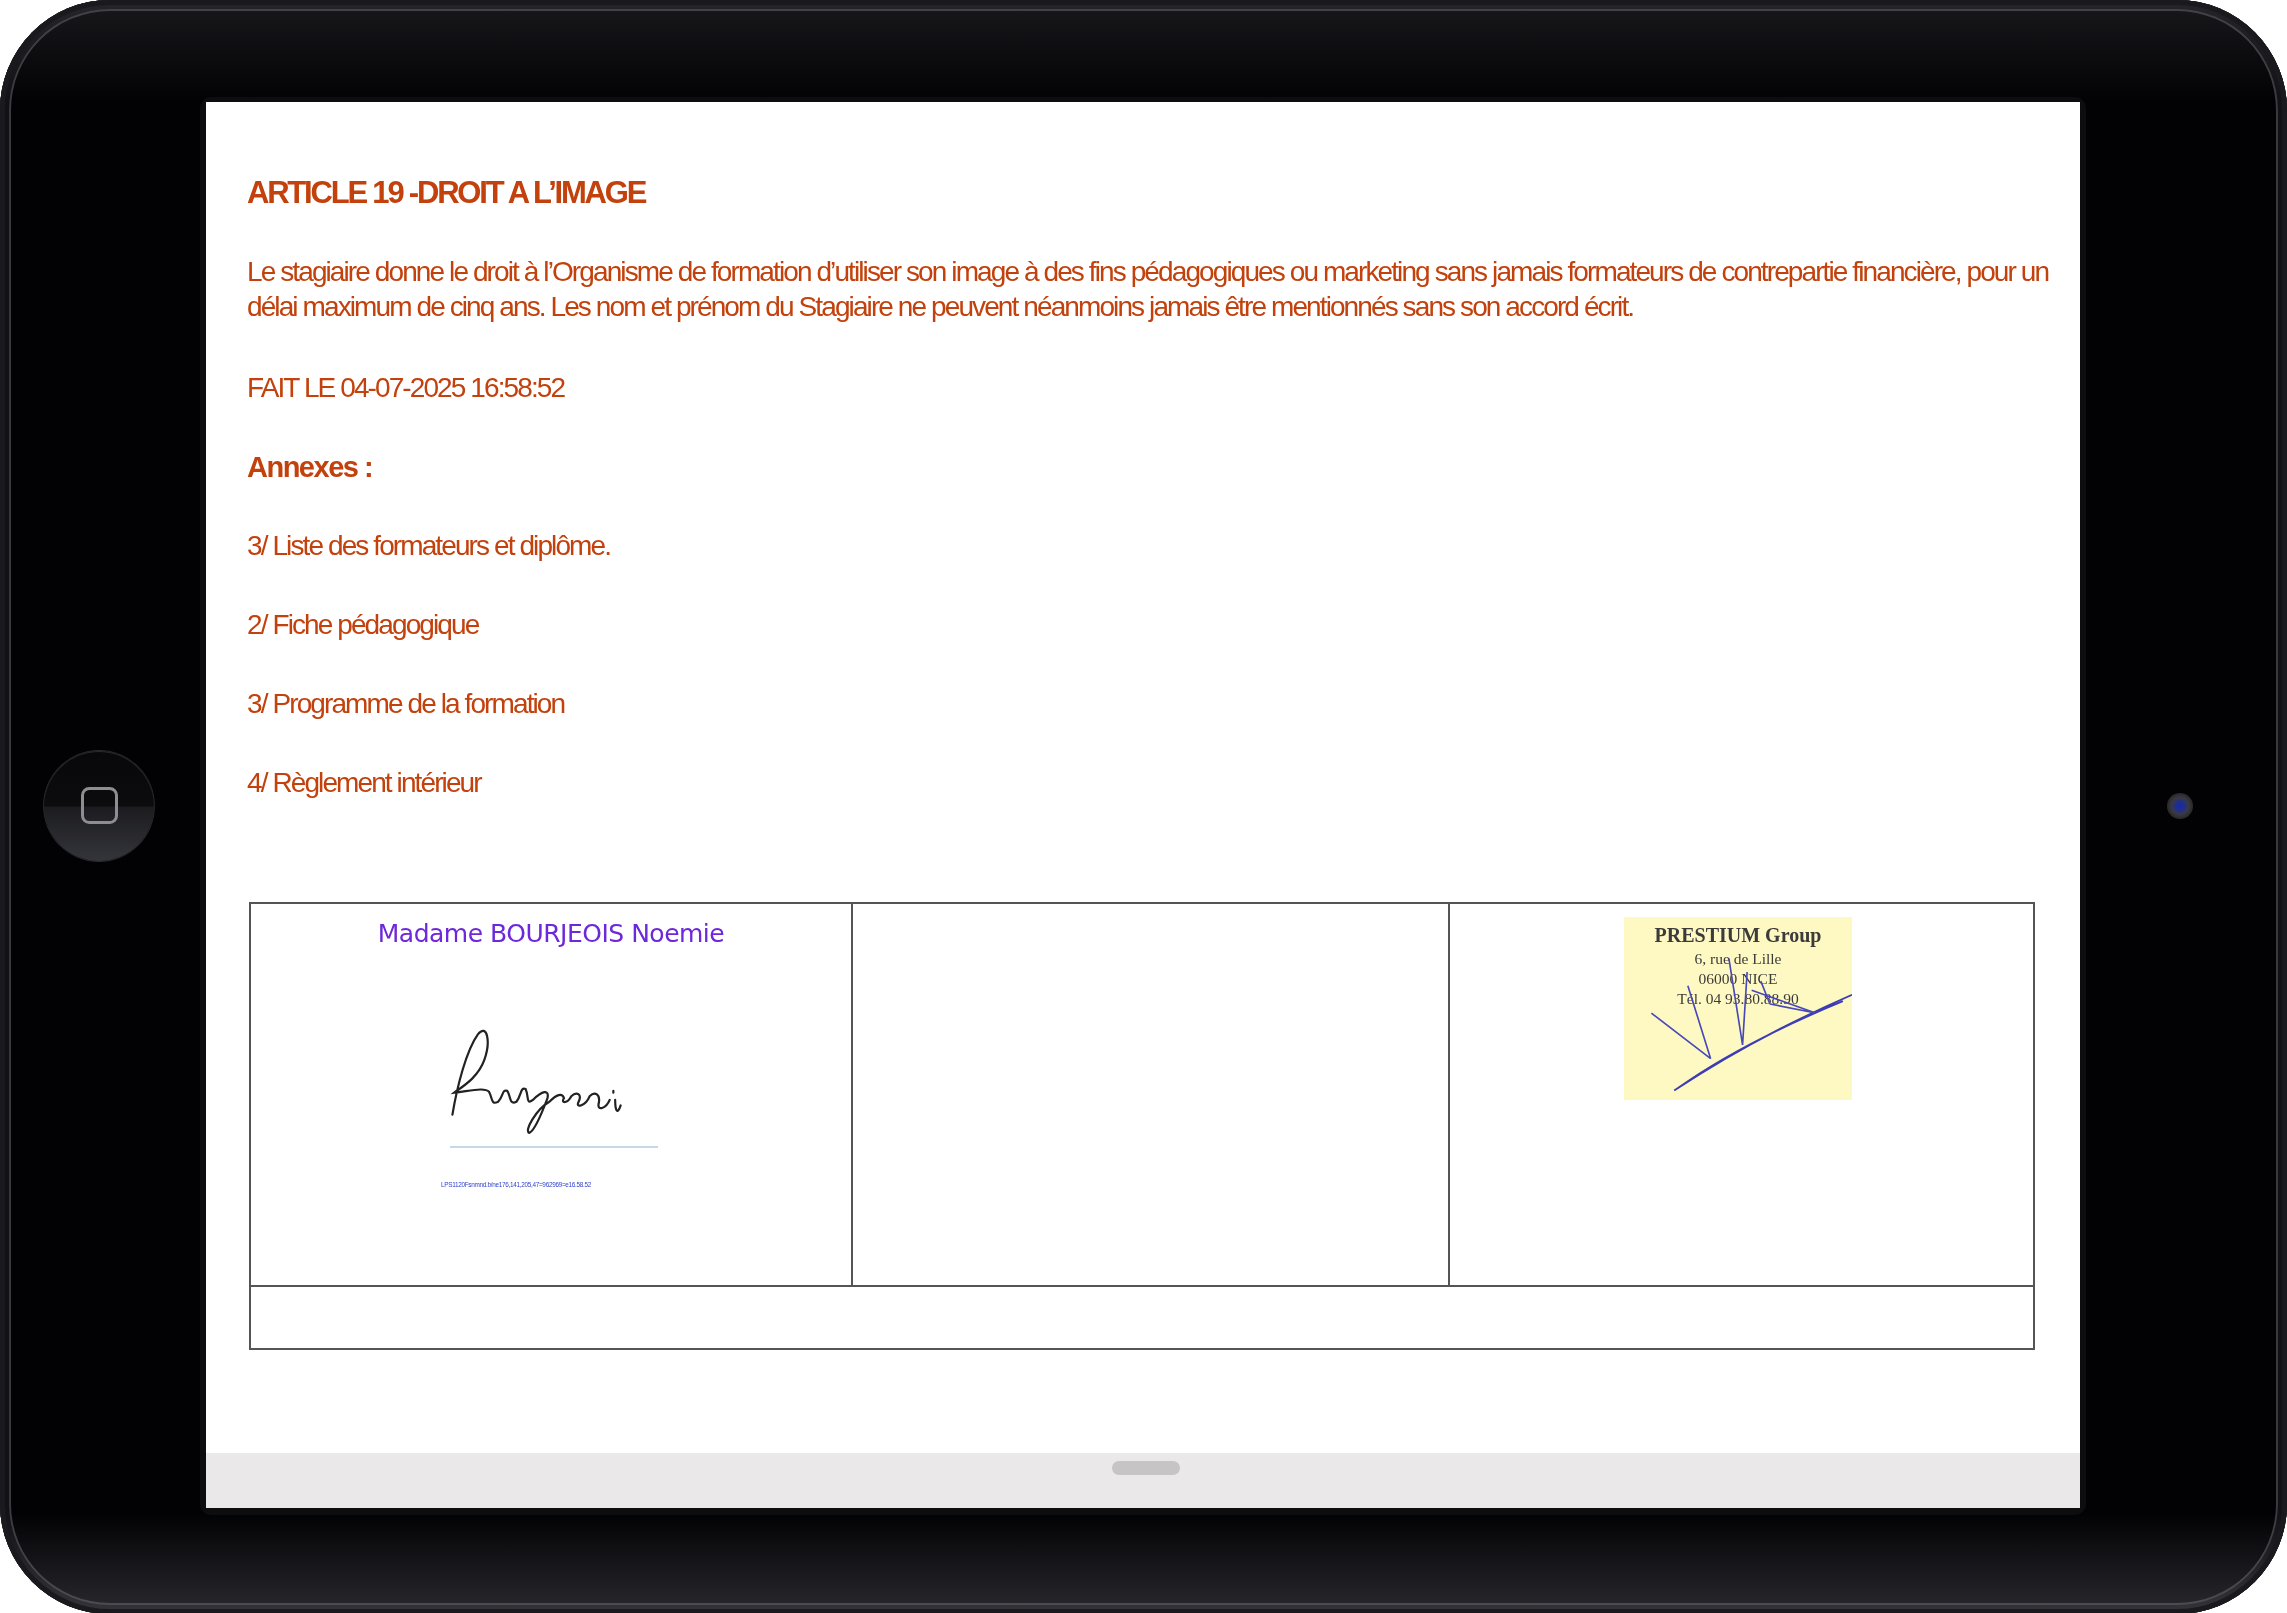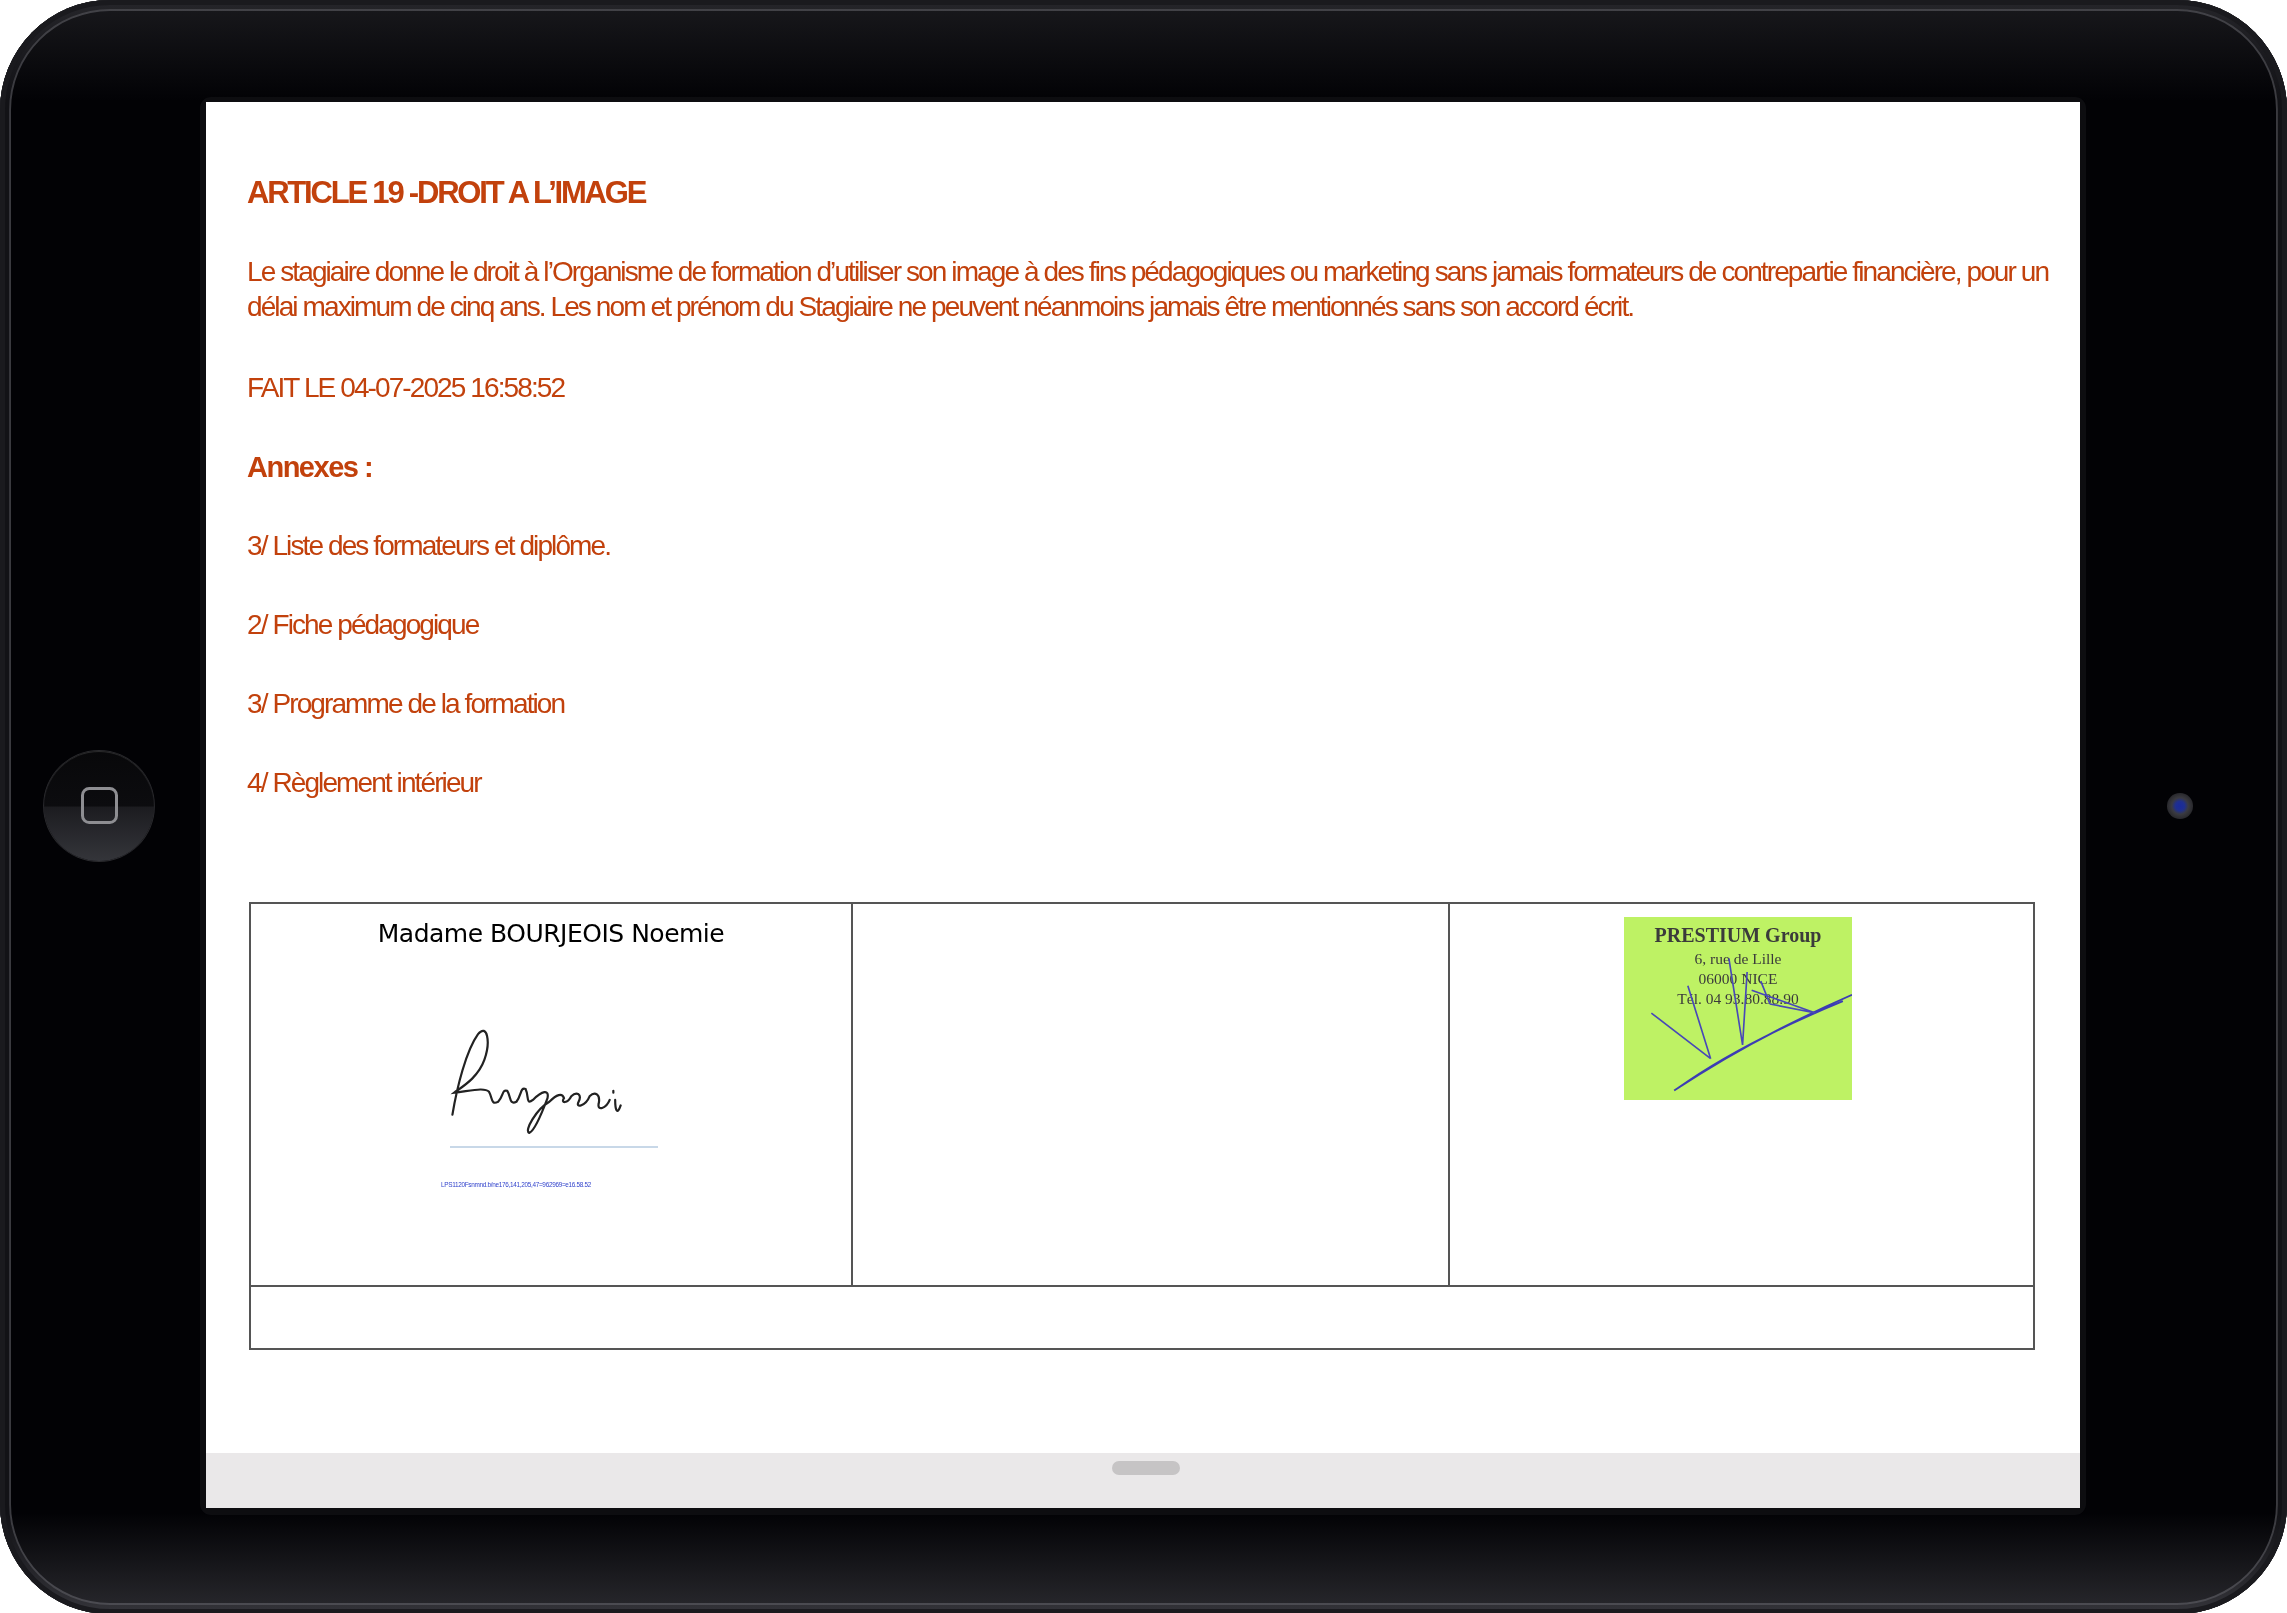--- a/index.html
+++ b/index.html
@@ -37,27 +37,27 @@
 
   .sig-table {
     position:absolute; left:43px; top:800px; width:1786px; height:448px;
     border:2.7px solid #555; box-sizing:border-box;
   }
   .sig-row { position:absolute; left:0; top:0; width:100%; height:383px; border-bottom:2.7px solid #555; box-sizing:border-box; }
   .sig-cell { position:absolute; top:0; height:100%; box-sizing:border-box; }
   .cell-1 { left:0; width:602px; border-right:2.7px solid #555; }
   .cell-2 { left:602px; width:597px; border-right:2.7px solid #555; }
   .cell-3 { left:1199px; width:582px; }
-  .blue { color:#000000; font-family:"DejaVu Sans", sans-serif; }
+  .blue { color:#6d28d9; font-family:"DejaVu Sans", sans-serif; }
   .sig-name { position:absolute; top:14.6px; left:0; width:100%; text-align:center; font-size:25px; letter-spacing:-0.5px; }
   .sig-date { position:absolute; top:332px; left:0; width:100%; text-align:center; font-size:25px; letter-spacing:-0.3px; }
   .sig-hash { position:absolute; top:277px; left:190px; font-size:6.4px; color:#3344cc; letter-spacing:-0.3px; }
   .sig-line { position:absolute; left:199px; top:242px; width:208px; height:1.8px; background:#c8d8e8; }
   .signature { position:absolute; left:183px; top:110px; width:238px; height:128px; }
-  .stamp { position:absolute; left:174px; top:12.8px; width:228px; height:183px; background:#bef264; }
+  .stamp { position:absolute; left:174px; top:12.8px; width:228px; height:183px; background:#fef9c3; }
   .stamp-text { position:absolute; left:0; width:100%; text-align:center; font-family:"Liberation Serif", serif; color:#3b3b3b; }
   .stamp-l1 { top:7.3px; font-size:20px; font-weight:bold; }
   .stamp-l2 { top:33px; font-size:15.5px; }
   .stamp-l3 { top:53px; font-size:15.5px; }
   .stamp-l4 { top:73px; font-size:15.5px; }
   .stamp-scribble { position:absolute; left:0; top:0; width:228px; height:183px; }
 
   .footer-row { position:absolute; left:0; top:383px; width:100%; height:59px; text-align:center; line-height:60px; font-size:25px; letter-spacing:-0.4px; }
 
   .bottom-bar { position:absolute; left:0; top:1351px; width:100%; height:55px; background:#eae8e9; }

